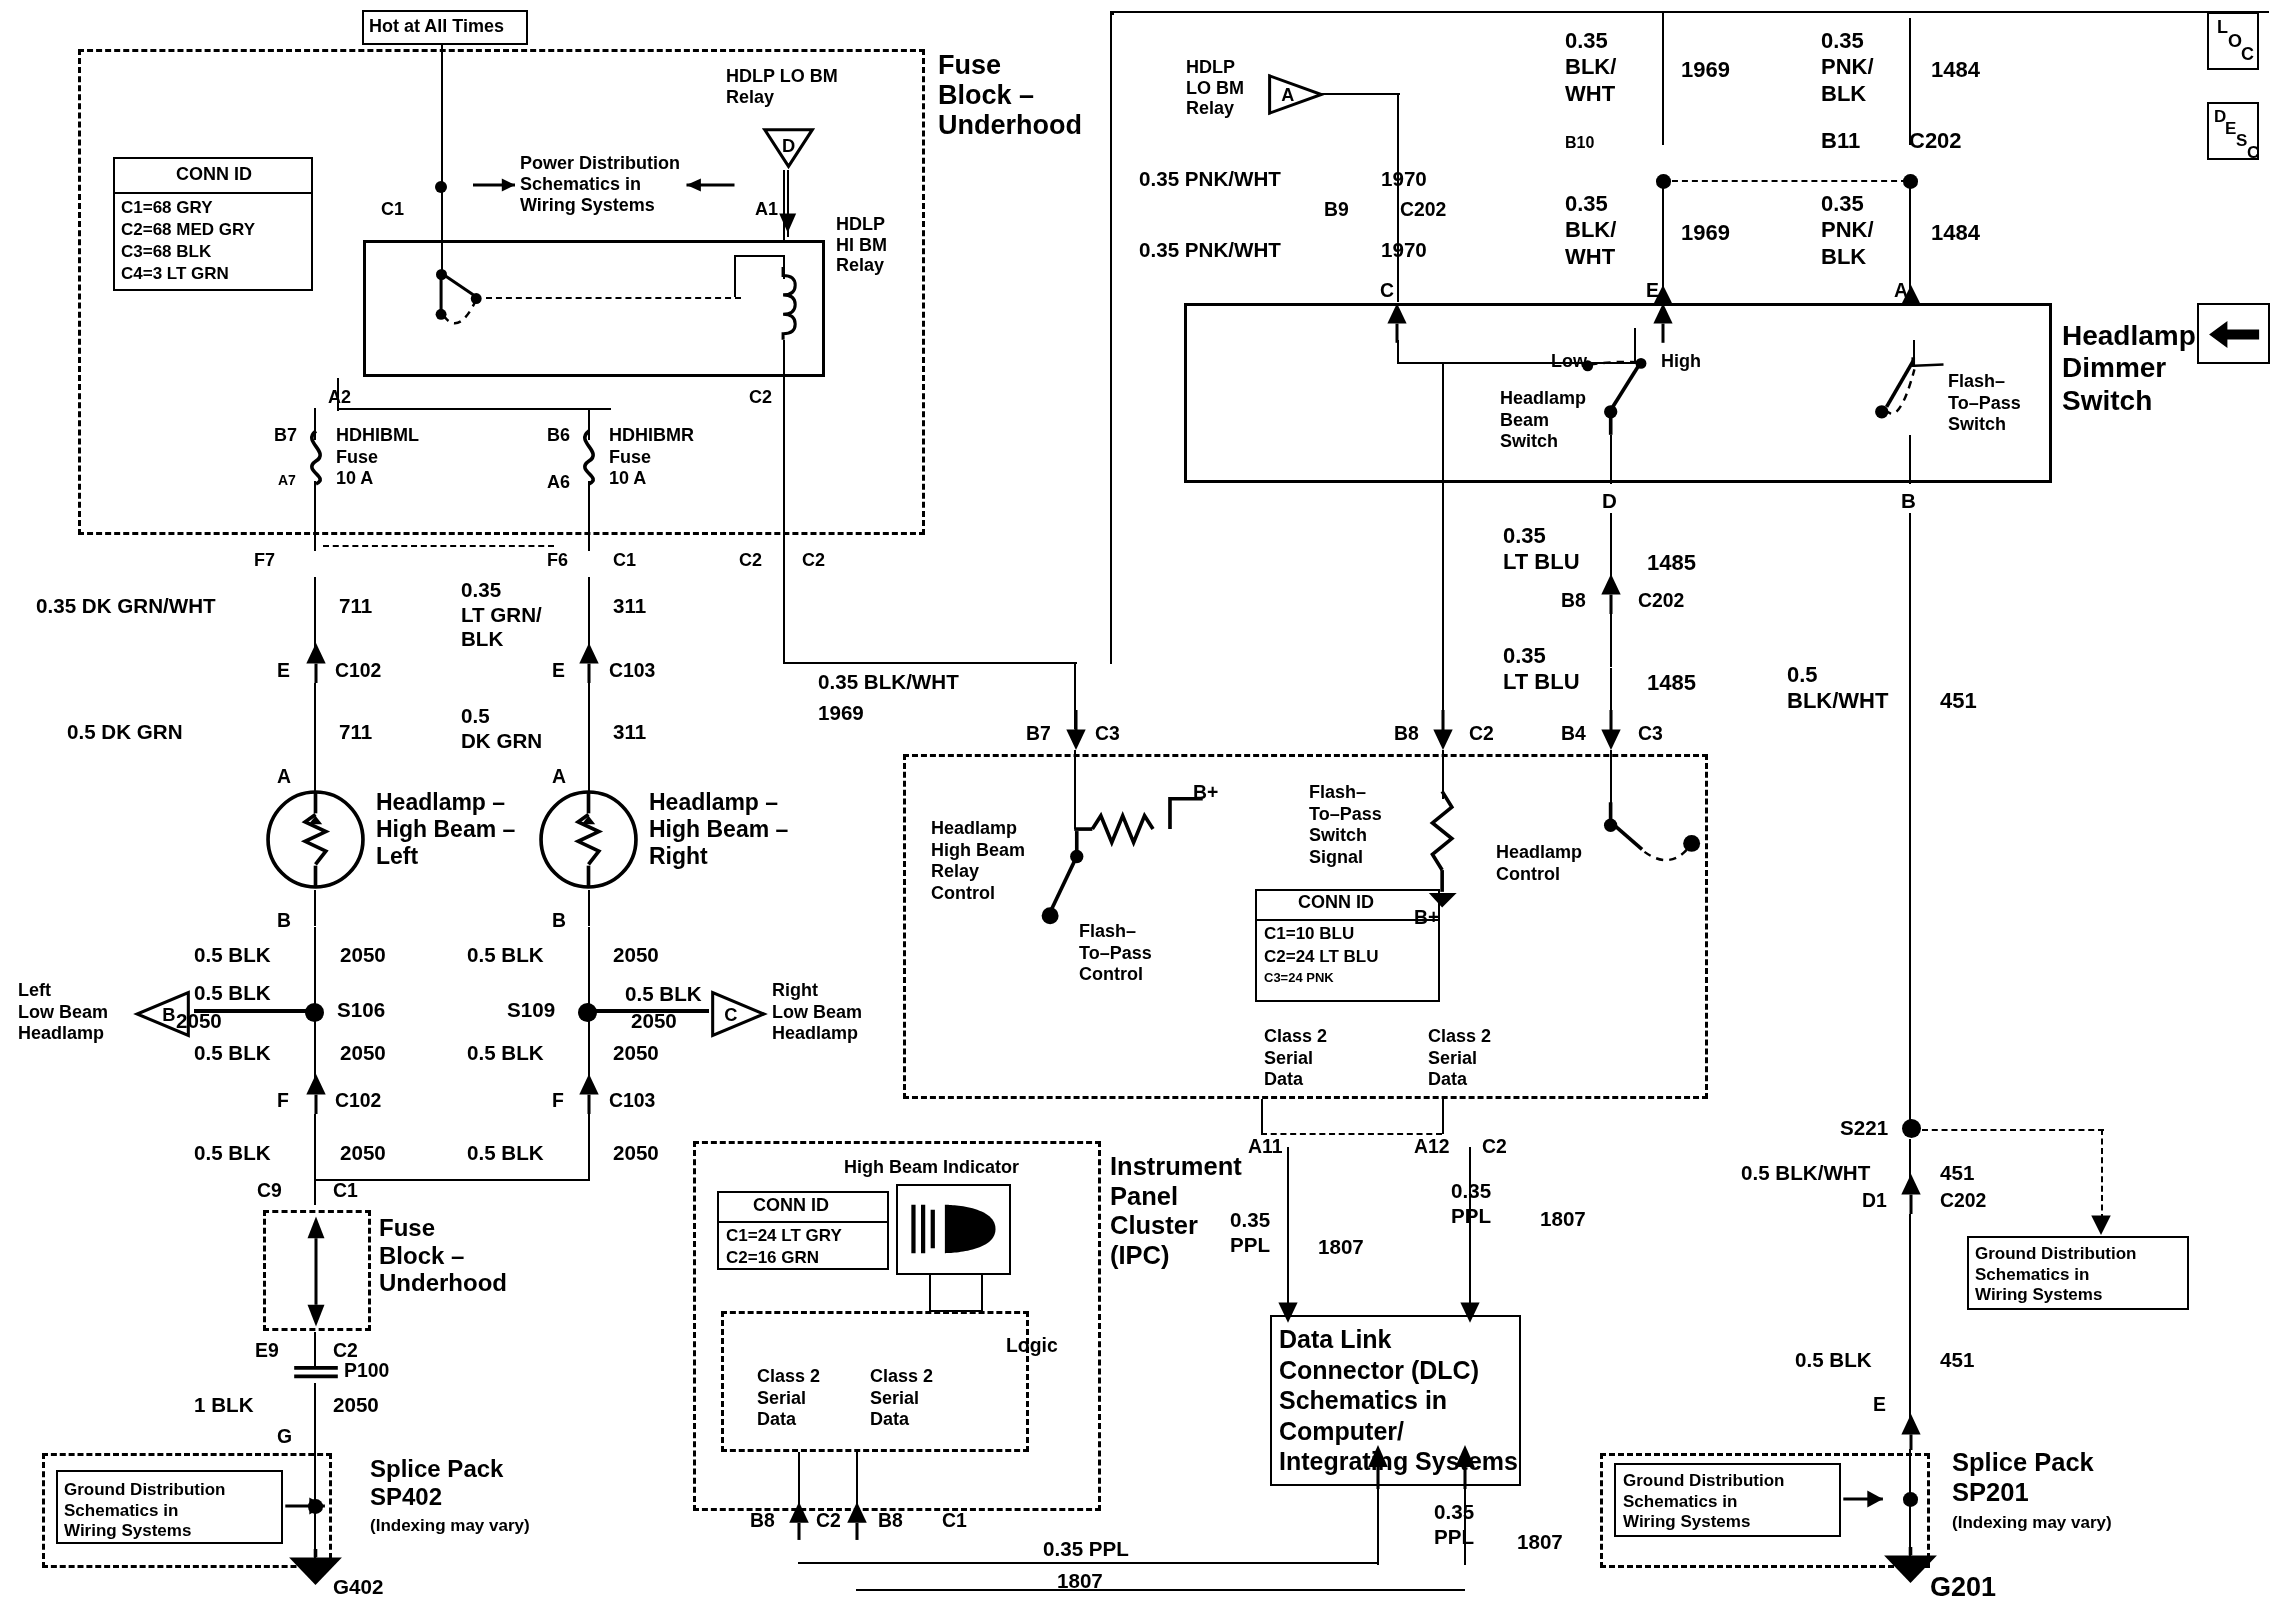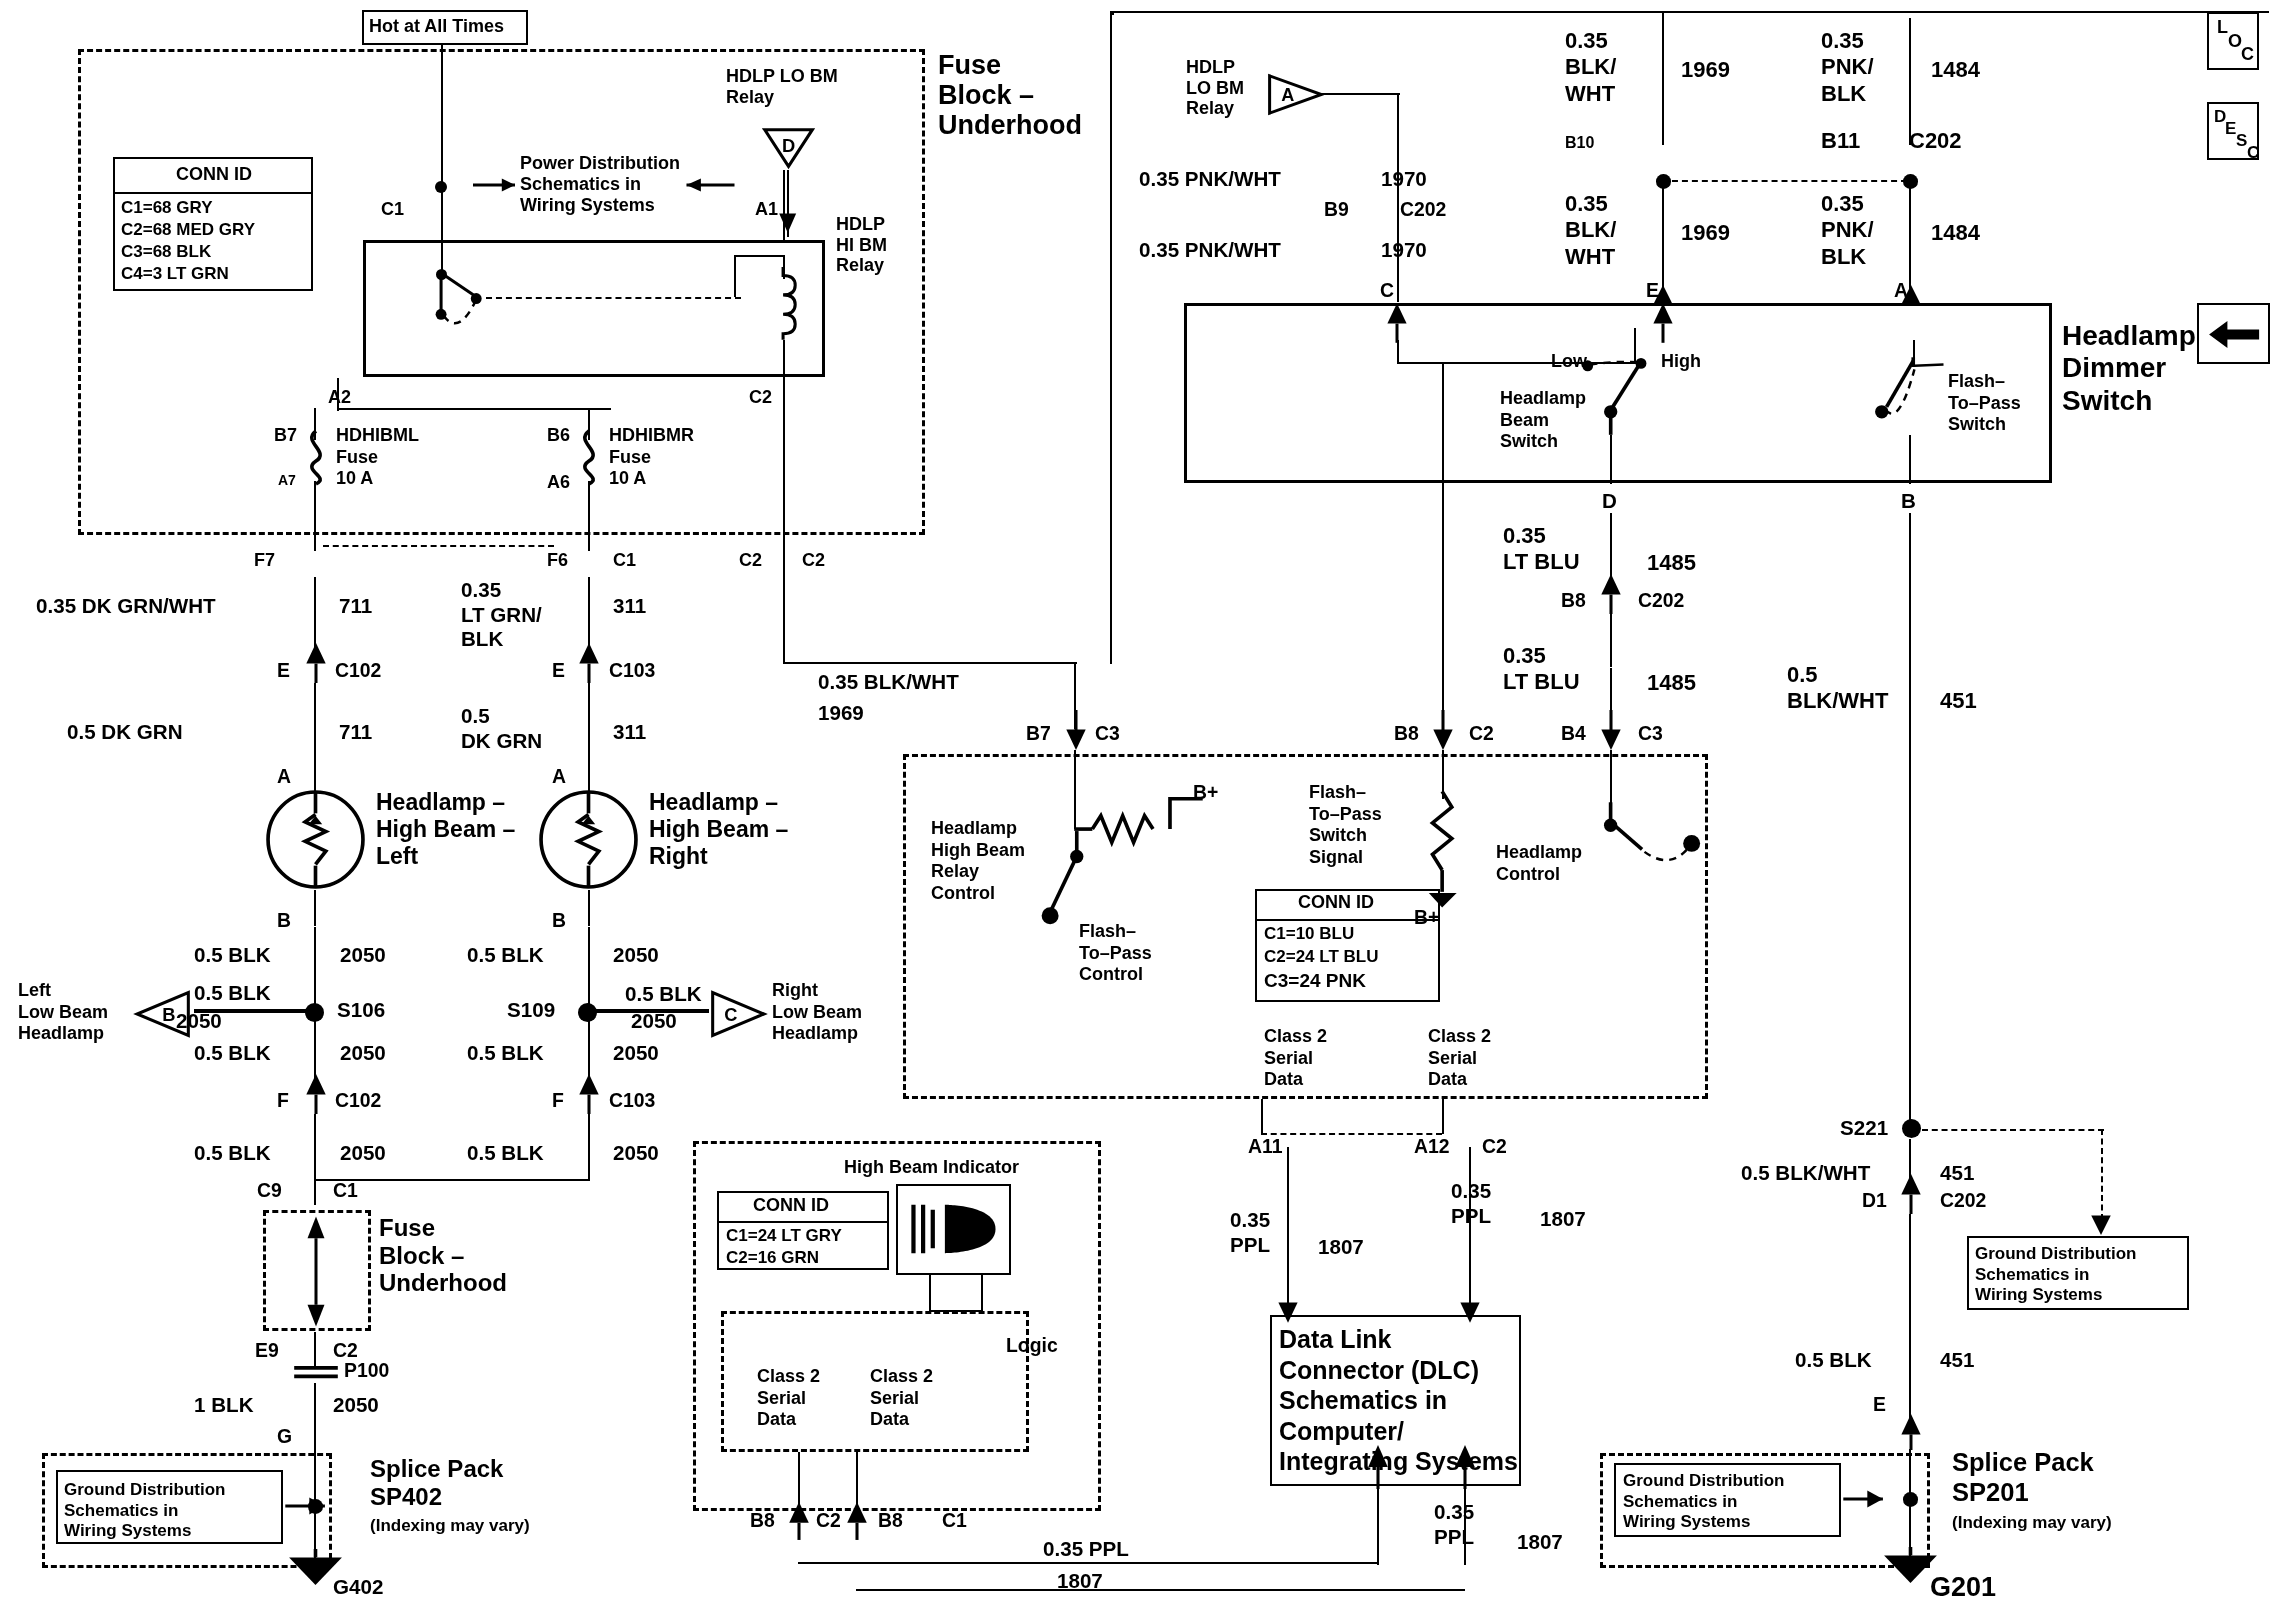--- a/index.html
+++ b/index.html
@@ -506,21 +506,21 @@
   <path d="M48 38 L96 80" stroke="#000" stroke-width="6"></path>
   <path d="M100 84 q42 30 72 -6" stroke="#000" stroke-width="4" fill="none" stroke-dasharray="12 10"></path>
   <circle cx="178" cy="70" r="14" fill="#000"></circle>
 </svg>
 
 <div class="box" style="left:1255px;top:889px;width:185px;height:113px;"></div>
 <div class="ln h" style="left:1255px;top:919px;width:185px;"></div>
 <div class="t b" style="left:1298px;top:893px;font-size:18px;">CONN ID</div>
 <div class="t b" style="left:1264px;top:925px;font-size:17px;">C1=10 BLU</div>
 <div class="t b" style="left:1264px;top:948px;font-size:17px;">C2=24 LT BLU</div>
-<div class="t b" style="left:1264px;top:971px;font-size:19px;">C3=24 PNK</div>
+<div class="t b" style="left:1264px;top:971px;font-size:13px;">C3=24 PNK</div>
 
 <div class="t b" style="left:1264px;top:1026px;font-size:18px;line-height:1.2;">Class 2
 Serial
 Data</div>
 <div class="t b" style="left:1428px;top:1026px;font-size:18px;line-height:1.2;">Class 2
 Serial
 Data</div>
 <div class="ln v" style="left:1261px;top:1099px;height:35px;"></div>
 <div class="ln v" style="left:1442px;top:1099px;height:35px;"></div>
 <div class="dashl" style="left:1261px;top:1133px;width:181px;"></div>
@@ -559,20 +559,24 @@
 <svg style="left:1454px;top:1445px;width:22px;height:44px;" viewBox="0 0 36 72">
       <path d="M18 0 L2 36 L34 36 Z" fill="#000"></path>
       <path d="M18 36 L18 72" stroke="#000" stroke-width="5"></path>
     </svg>
 <div class="ln h" style="left:856px;top:1589px;width:609px;"></div>
 <div class="t b" style="left:1434px;top:1500px;font-size:20.6px;line-height:1.2;">0.35
 PPL</div>
 <div class="t b" style="left:1517px;top:1531px;font-size:20.6px;">1807</div>
 
 <div class="dash" style="left:693px;top:1141px;width:408px;height:370px;"></div>
+<div class="t b" style="left:1110px;top:1152px;font-size:25.5px;line-height:1.16;">Instrument
+Panel
+Cluster
+(IPC)</div>
 <div class="t b" style="left:844px;top:1158px;font-size:18px;">High Beam Indicator</div>
 
 <div class="box" style="left:717px;top:1191px;width:172px;height:79px;"></div>
 <div class="ln h" style="left:717px;top:1221px;width:172px;"></div>
 <div class="t b" style="left:753px;top:1196px;font-size:18px;">CONN ID</div>
 <div class="t b" style="left:726px;top:1227px;font-size:17px;">C1=24 LT GRY</div>
 <div class="t b" style="left:726px;top:1249px;font-size:17px;">C2=16 GRN</div>
 
 <div class="box" style="left:896px;top:1184px;width:115px;height:91px;"></div>
 <svg style="left:907px;top:1194px;width:95px;height:70px;" viewBox="0 0 156 116">

